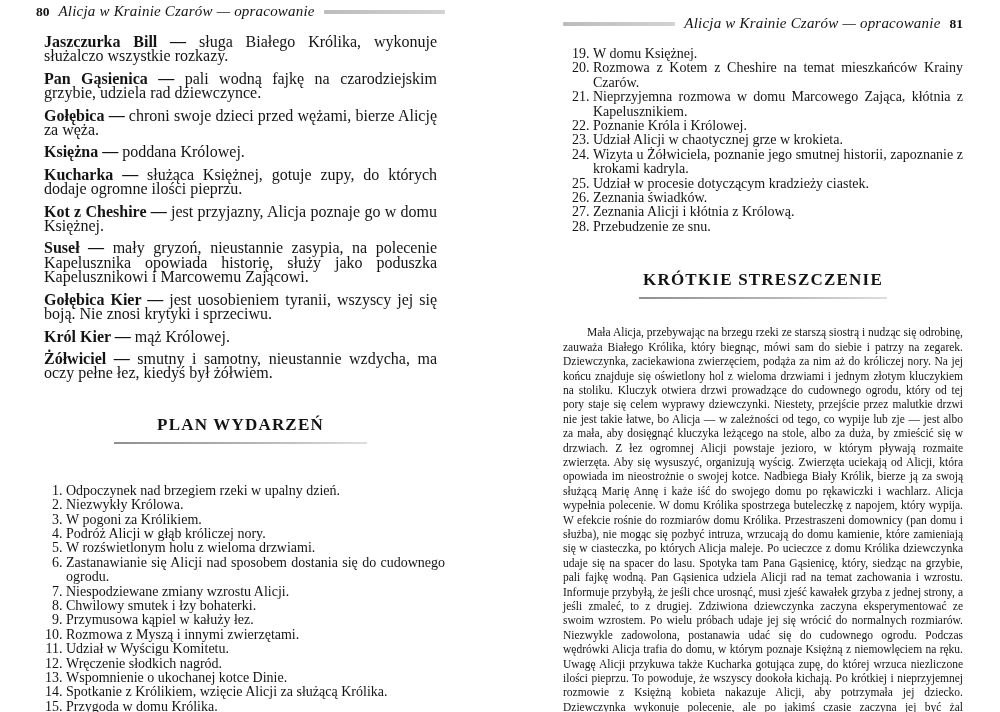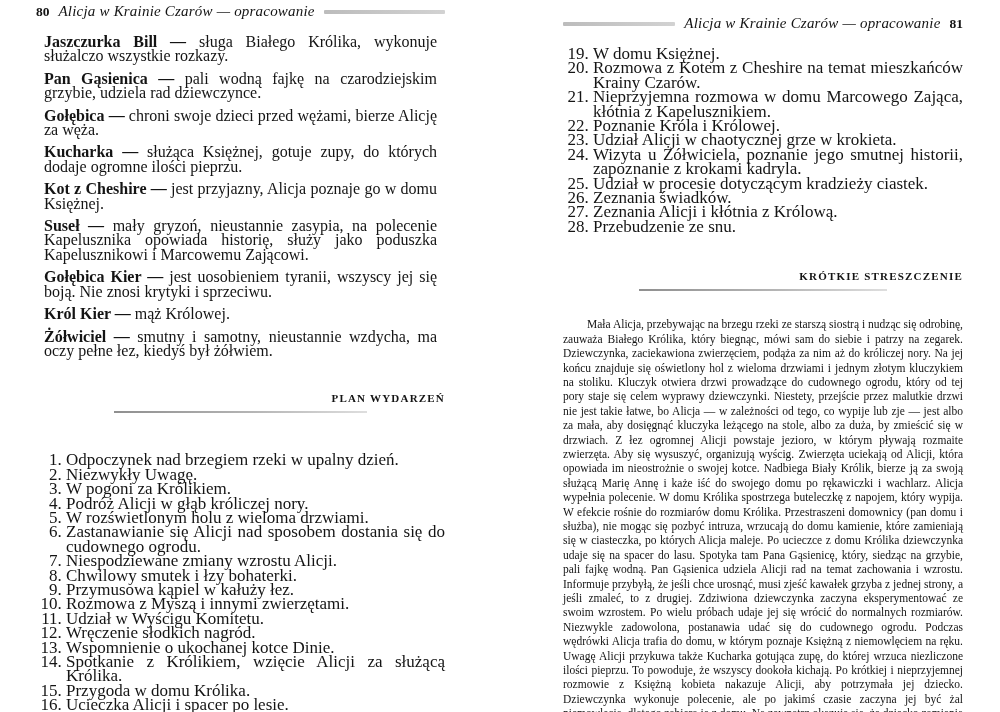--- a/index.html
+++ b/index.html
@@ -58,36 +58,35 @@
     text-align: justify;
   }
   .char-name { font-weight: bold; }
 
   .section-block {
     text-align: center;
   }
   .section-block.first  { margin-top: 34px; }
   .section-title {
     font-weight: bold;
-    font-size: 11px;
+    font-size: 17px;
     letter-spacing: 1.2px;
     margin: 0;
-    text-align: right;
   }
   .heading-rule {
     height: 2px;
     width: 62%;
     margin: 7px auto 0 auto;
     background: linear-gradient(to right, #8f8f8f 0%, #b5b5b5 55%, #dedede 100%);
   }
 
   ol.event-list {
     margin: 40px 0 0 0;
     padding: 0 0 0 30px;
-    font-size: 17px;
+    font-size: 14px;
     line-height: 14.4px;
   }
   ol.event-list li {
     text-align: justify;
   }
   ol.event-list.top { margin-top: 0; }
 
   .summary {
     margin: 26px 0 0 0;
     font-size: 11.5px;
@@ -107,36 +106,37 @@
     <div class="page-header">
       <span class="page-number">80</span>
       <span class="running-title">Alicja w Krainie Czarów — opracowanie</span>
       <span class="header-rule"></span>
     </div>
 
     <div class="char-list">
         <p><span class="char-name">Jaszczurka Bill —</span> sługa Białego Królika, wykonuje służalczo wszystkie rozkazy.</p>
         <p><span class="char-name">Pan Gąsienica —</span> pali wodną fajkę na czarodziejskim grzybie, udziela rad dziewczynce.</p>
         <p><span class="char-name">Gołębica —</span> chroni swoje dzieci przed wężami, bierze Alicję za węża.</p>
+        <p><span class="char-name">Księżna —</span> poddana Królowej.</p>
         <p><span class="char-name">Kucharka —</span> służąca Księżnej, gotuje zupy, do których dodaje ogromne ilości pieprzu.</p>
         <p><span class="char-name">Kot z Cheshire —</span> jest przyjazny, Alicja poznaje go w domu Księżnej.</p>
         <p><span class="char-name">Suseł —</span> mały gryzoń, nieustannie zasypia, na polecenie Kapelusznika opowiada historię, służy jako poduszka Kapelusznikowi i Marcowemu Zającowi.</p>
         <p><span class="char-name">Gołębica Kier —</span> jest uosobieniem tyranii, wszyscy jej się boją. Nie znosi krytyki i sprzeciwu.</p>
         <p><span class="char-name">Król Kier —</span> mąż Królowej.</p>
         <p><span class="char-name">Żółwiciel —</span> smutny i samotny, nieustannie wzdycha, ma oczy pełne łez, kiedyś był żółwiem.</p>
       </div>
 
     <div class="section-block first">
       <h2 class="section-title">PLAN WYDARZEŃ</h2>
       <div class="heading-rule"></div>
     </div>
 
     <ol class="event-list" start="1">
         <li>Odpoczynek nad brzegiem rzeki w upalny dzień.</li>
-        <li>Niezwykły Uwagę.</li>
+        <li>Niezwykły Królowa.</li>
         <li>W pogoni za Królikiem.</li>
         <li>Podróż Alicji w głąb króliczej nory.</li>
         <li>W rozświetlonym holu z wieloma drzwiami.</li>
         <li>Zastanawianie się Alicji nad sposobem dostania się do cudownego ogrodu.</li>
         <li>Niespodziewane zmiany wzrostu Alicji.</li>
         <li>Chwilowy smutek i łzy bohaterki.</li>
         <li>Przymusowa kąpiel w kałuży łez.</li>
         <li>Rozmowa z Myszą i innymi zwierzętami.</li>
         <li>Udział w Wyścigu Komitetu.</li>
         <li>Wręczenie słodkich nagród.</li>

